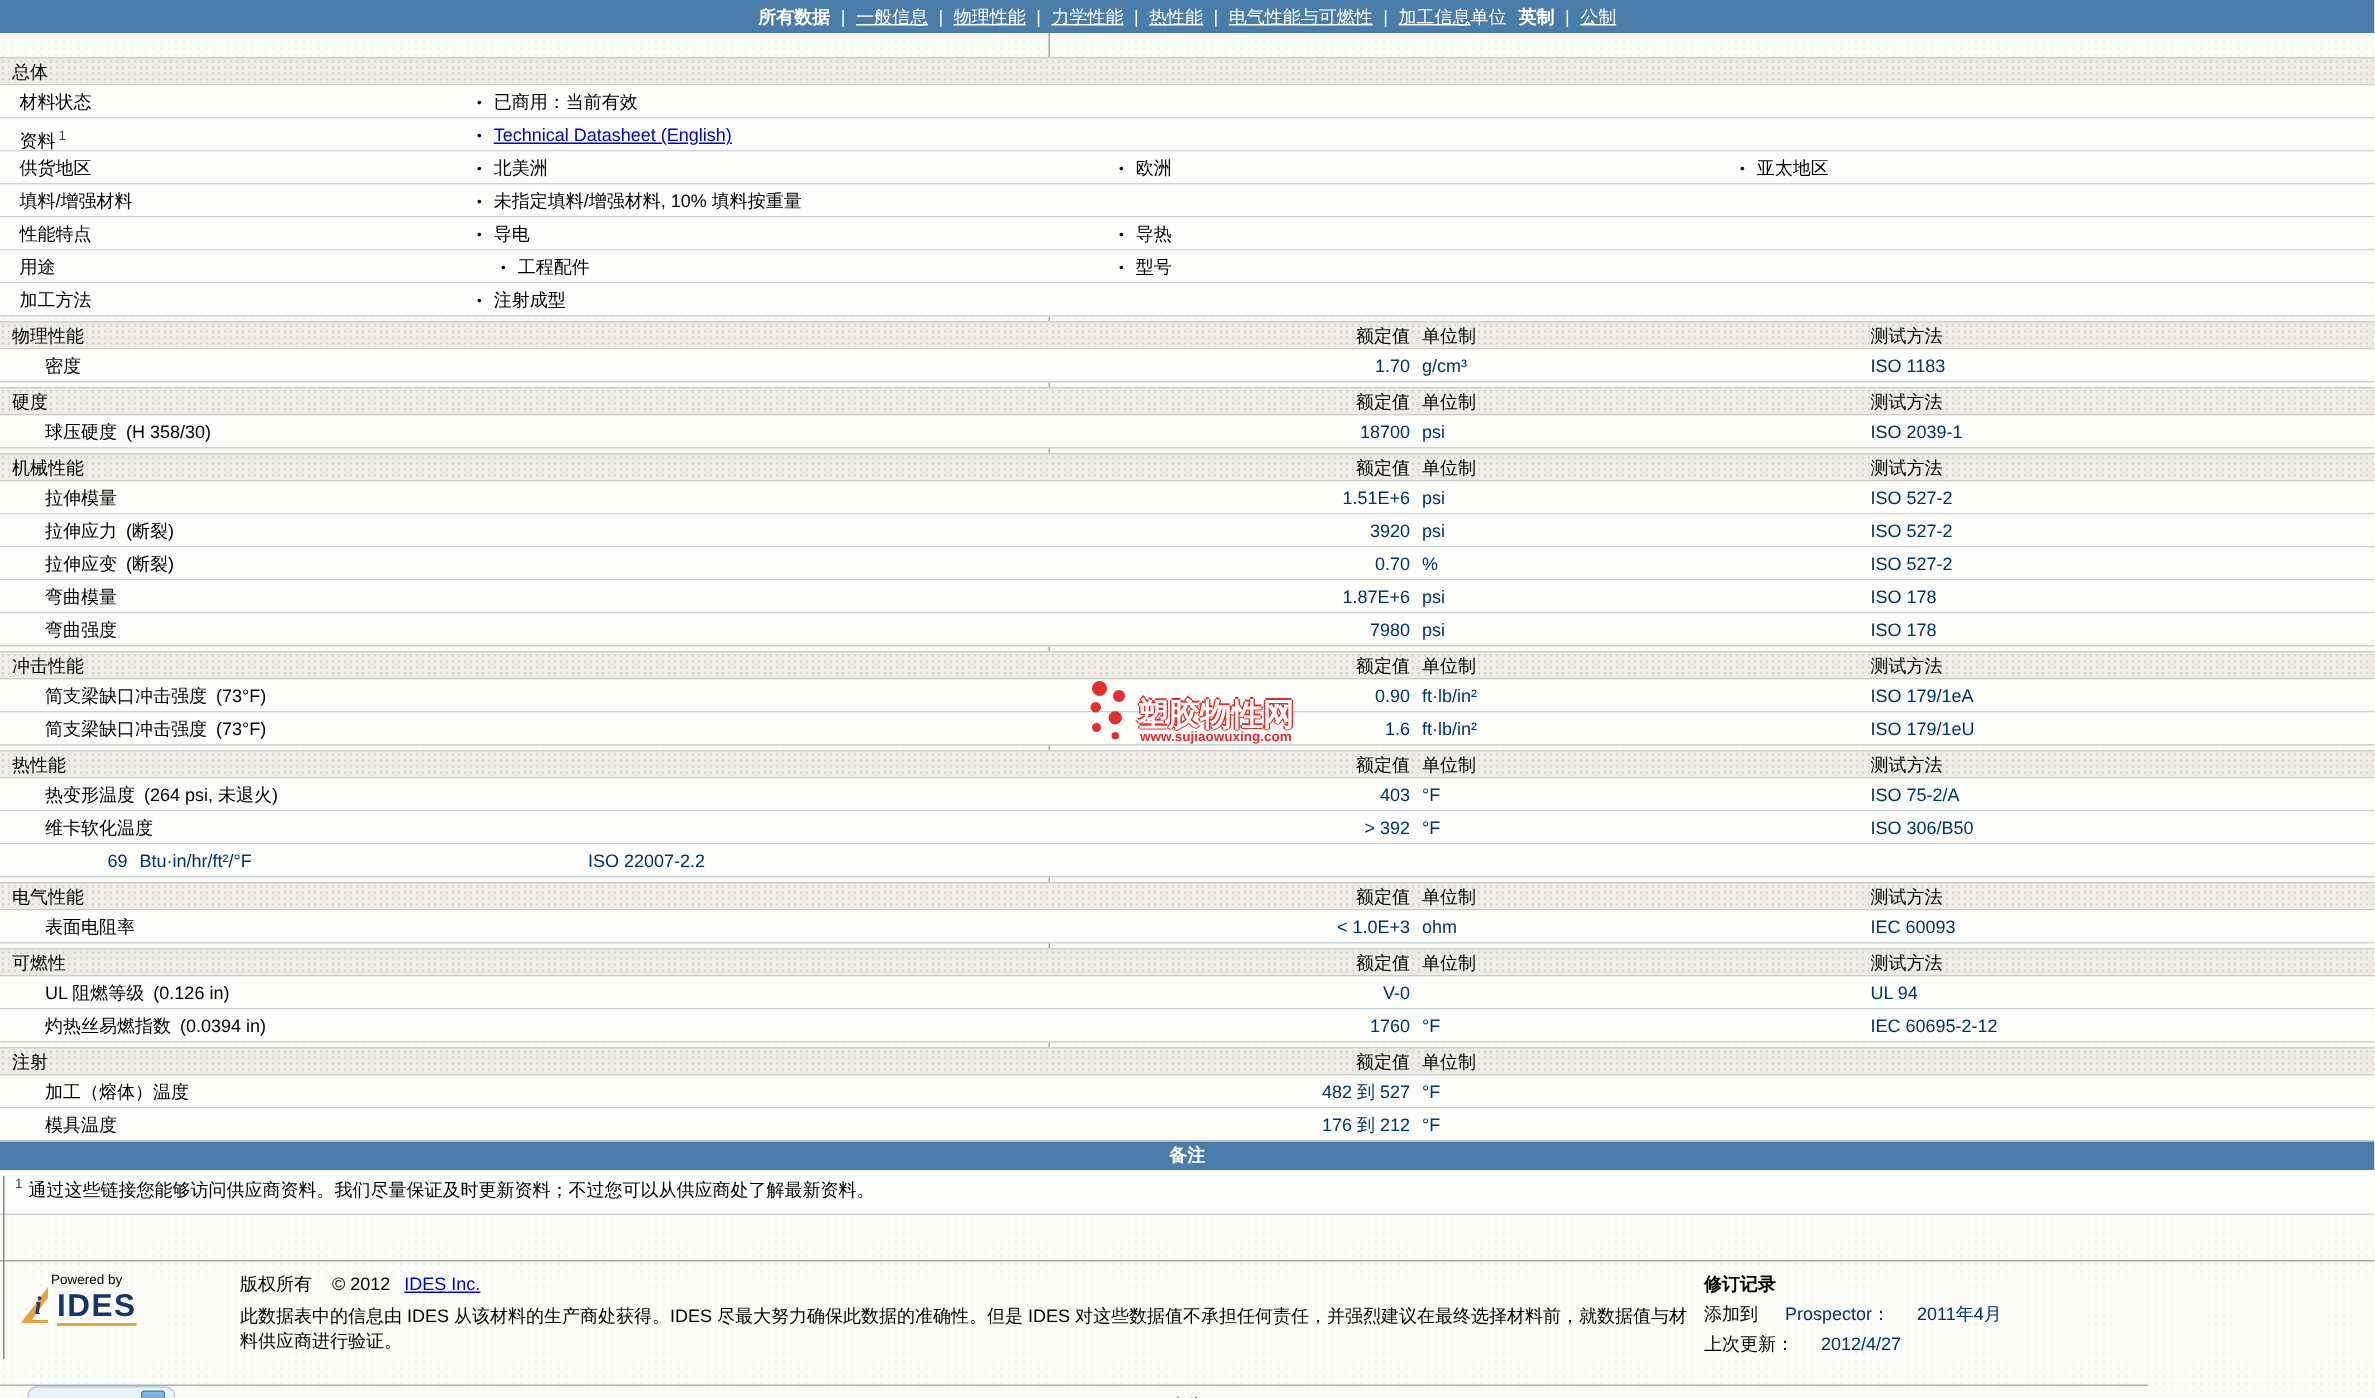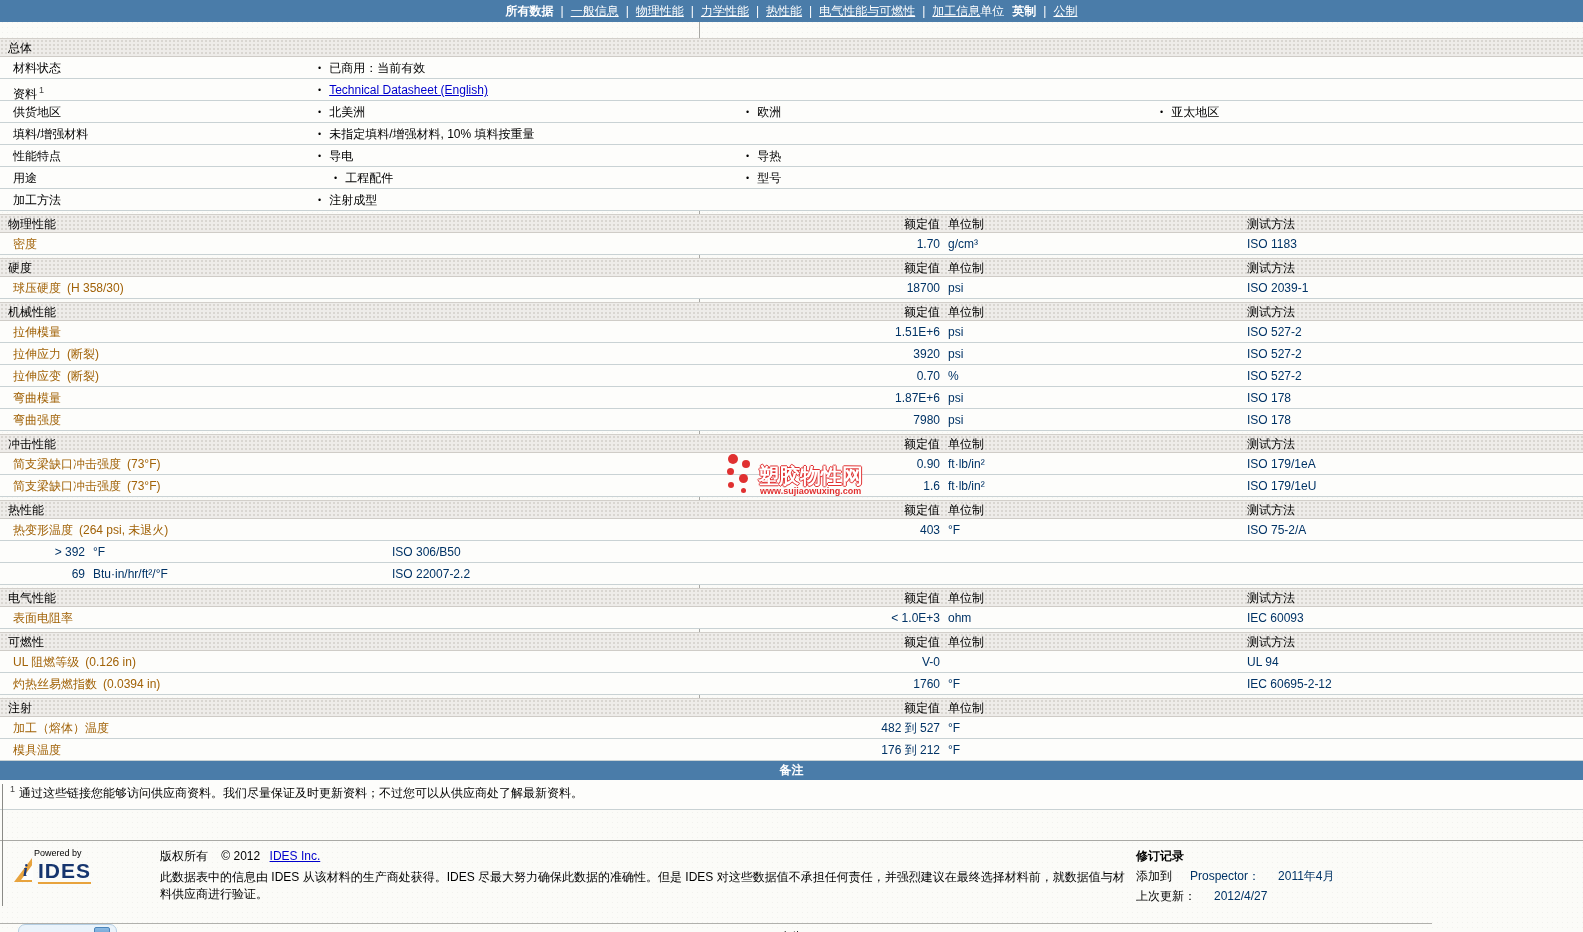--- a/index.html
+++ b/index.html
@@ -28,21 +28,21 @@
     background-image:radial-gradient(circle,#d9d6d1 0.8px,transparent 1px);
     background-size:4px 4px;
     border-top:1px solid #d2cfca;border-bottom:1px solid #cfccc7;box-sizing:border-box;}
   .h-label{flex:0 0 855px;padding-left:8px;box-sizing:border-box;}
   .h-value{flex:0 0 85px;text-align:right;}
   .h-unit{flex:0 0 300px;padding-left:8px;box-sizing:border-box;}
   .h-method{flex:1;padding-left:7px;box-sizing:border-box;}
   
   .prop-row{display:flex;height:22px;line-height:22px;background:#fdfdfb;
     border-bottom:1px solid #c9d2d4;box-sizing:border-box;}
-  .p-label{flex:0 0 855px;padding-left:13px;box-sizing:border-box;color:#a16207;white-space:nowrap;}
+  .p-label{flex:0 0 855px;padding-left:30px;box-sizing:border-box;color:#000000;white-space:nowrap;}
   .p-cond{margin-left:6px;}
   .p-value{flex:0 0 85px;text-align:right;color:var(--value,#003366);white-space:nowrap;}
   .p-unit{flex:0 0 300px;padding-left:8px;box-sizing:border-box;color:var(--value,#003366);}
   .p-method{flex:1;padding-left:7px;box-sizing:border-box;color:var(--value,#003366);}
   
   .g-row{position:relative;height:22px;line-height:22px;background:#fdfdfb;
     border-bottom:1px solid #c9d2d4;box-sizing:border-box;}
   .g-label{padding-left:13px;}
   .g-sup{font-size:9px;vertical-align:super;color:#444;margin-left:2px;}
   .g-item{position:absolute;top:0;white-space:nowrap;}
@@ -231,20 +231,21 @@
       <span class="h-unit">单位制</span>
       <span class="h-method">测试方法</span>
     </div>
     <div class="prop-row">
       <span class="p-label">热变形温度<span class="p-cond">(264 psi, 未退火)</span></span>
       <span class="p-value">403</span>
       <span class="p-unit">°F</span>
       <span class="p-method">ISO 75-2/A</span>
     </div>
     <div class="prop-row">
+      <span class="p-label">维卡软化温度</span>
       <span class="p-value">&gt; 392</span>
       <span class="p-unit">°F</span>
       <span class="p-method">ISO 306/B50</span>
     </div>
     <div class="prop-row">
       <span class="p-value">69</span>
       <span class="p-unit">Btu·in/hr/ft²/°F</span>
       <span class="p-method">ISO 22007-2.2</span>
     </div>
     <div class="sec-gap"></div>

